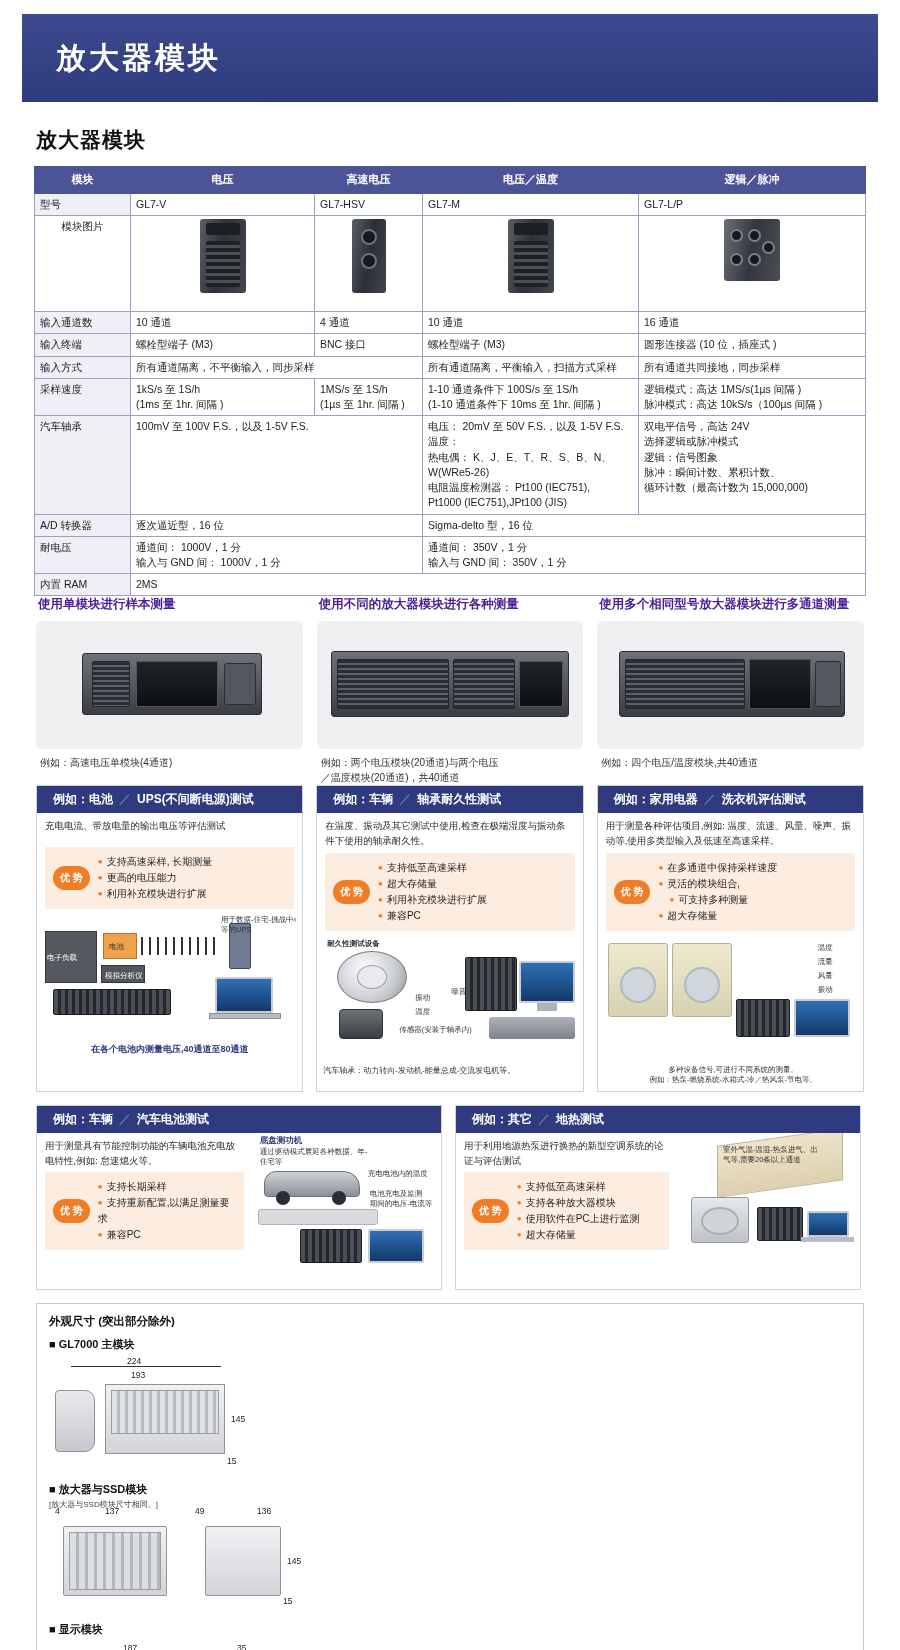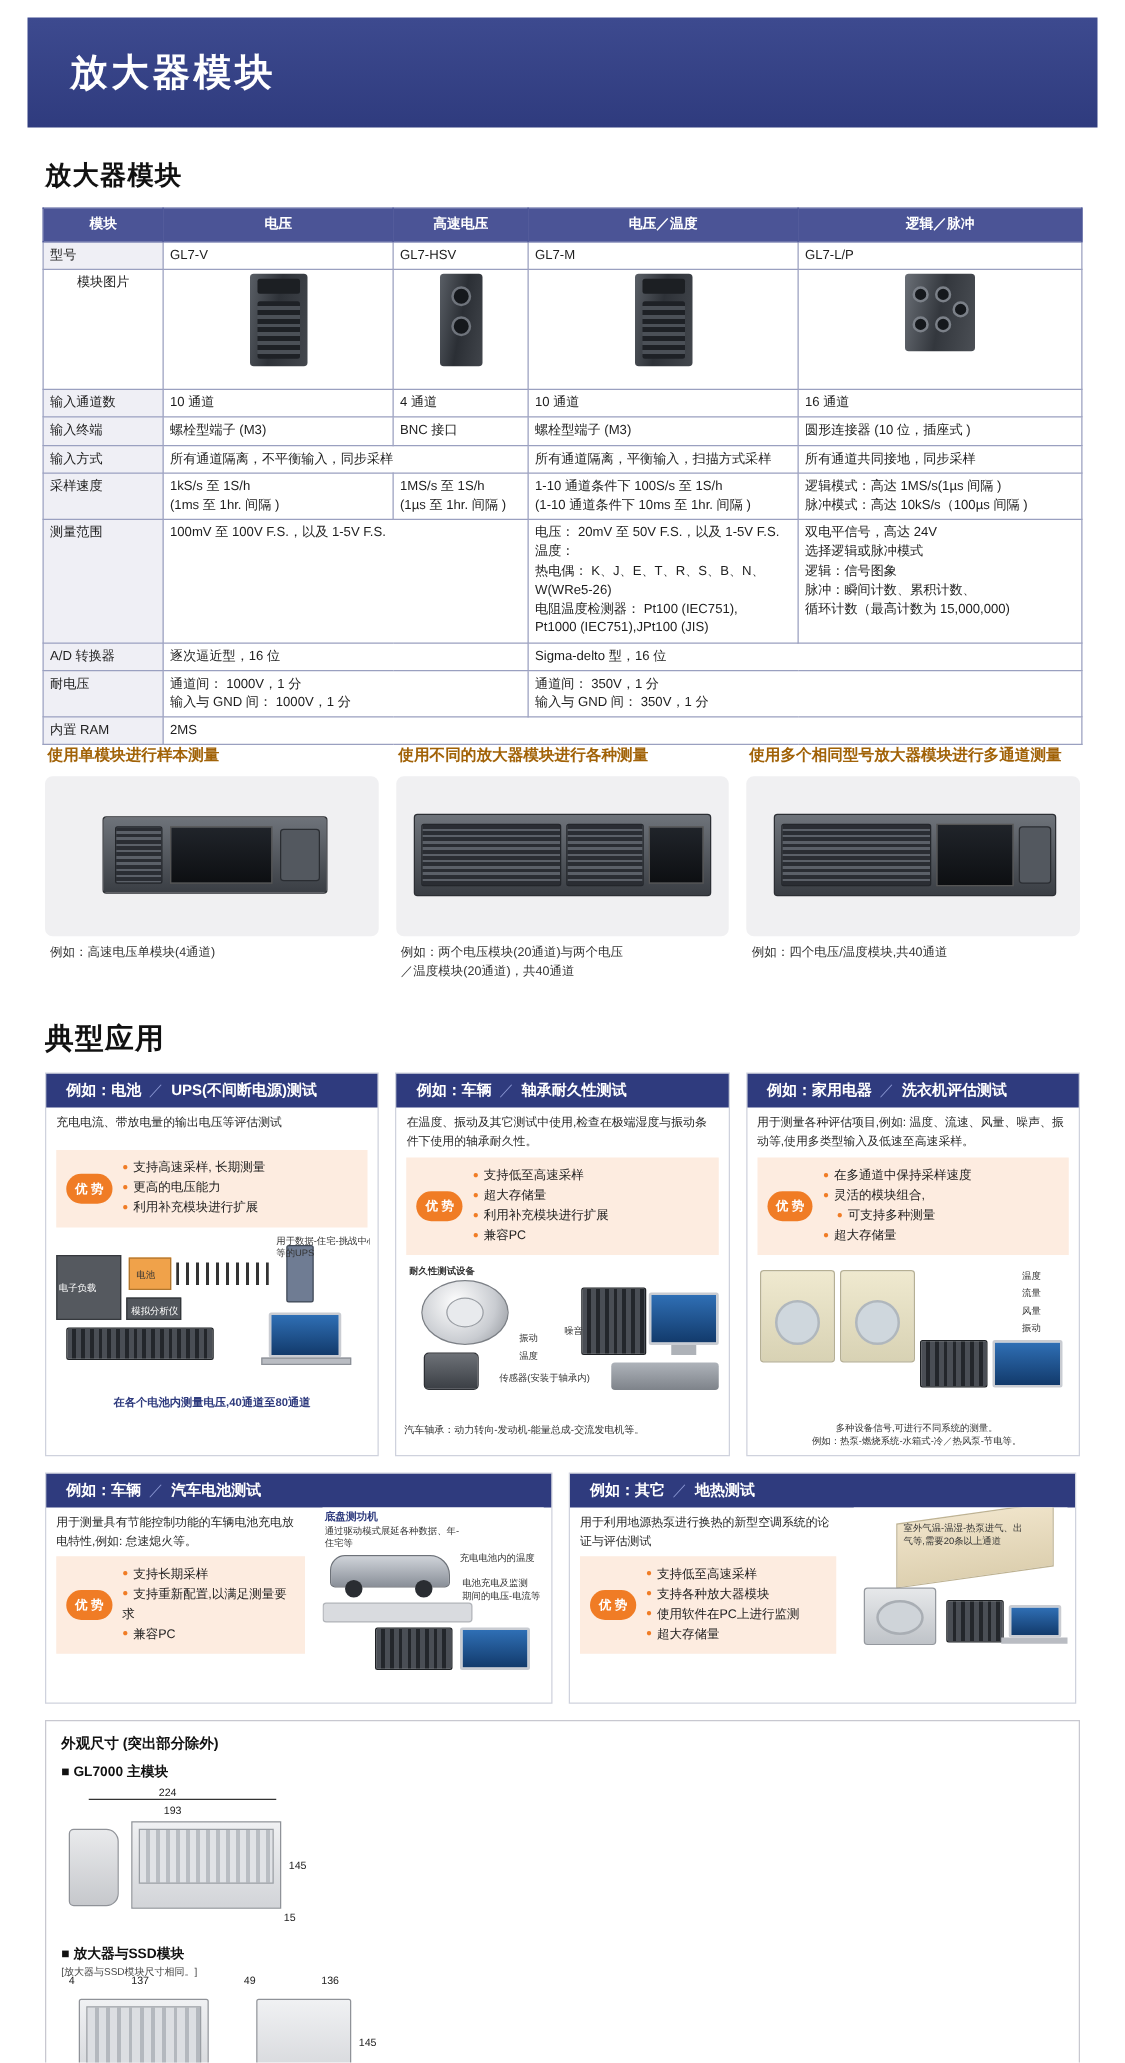--- a/index.html
+++ b/index.html
@@ -43,21 +43,21 @@
      repeating-linear-gradient(180deg,#1e2126 0 4px,#4b5057 4px 7px); border-radius:2px;}
   .dev-hsv { width:34px; height:74px; background:linear-gradient(100deg,#5a5f66,#2b2f35 50%,#41454b); border-radius:3px; }
   .dev-hsv .c1{position:absolute;top:10px;left:9px;width:16px;height:16px;border-radius:50%;background:#15181c;border:2px solid #6f747c;}
   .dev-hsv .c2{position:absolute;top:34px;left:9px;width:16px;height:16px;border-radius:50%;background:#15181c;border:2px solid #6f747c;}
   .dev-lp { width:56px; height:62px; background:linear-gradient(100deg,#6a6f76,#33373d 50%,#4b4f55); border-radius:3px; }
   .dev-lp .p{position:absolute;width:13px;height:13px;border-radius:50%;background:#15181c;border:2px solid #7b8088;}
 
   
   .combos { display:flex; gap:14px; justify-content:space-between; margin:0 14px; }
   .combo { width:268px; }
-  .combo h4 { color:#a16207; font-size:12.5px; font-weight:700; margin:0 0 8px 2px; }
+  .combo h4 { color:#4c1d95; font-size:12.5px; font-weight:700; margin:0 0 8px 2px; }
   .combo .panel { background:#f0f0f2; border-radius:6px; height:128px; position:relative; overflow:hidden; }
   .combo .cap { font-size:10px; color:#333; line-height:1.5; margin-top:6px; padding-left:4px; }
 
   .gl-unit{position:absolute;}
   .gl-body{background:linear-gradient(180deg,#6e737a,#3a3e44);border:1px solid #2c2f34;border-radius:3px;}
   .gl-screen{background:linear-gradient(180deg,#20242a,#0d0f12);border:1px solid #555;}
   .gl-slot{background:repeating-linear-gradient(180deg,#2a2d33 0 3px,#5b6068 3px 5px);border:1px solid #23262b;border-radius:2px;}
 
   
   .apps { margin:0 14px; }
@@ -169,21 +169,21 @@
         <td style="white-space:pre-line">1kS/s 至 1S/h
 (1ms 至 1hr. 间隔 )</td>
         <td style="white-space:pre-line">1MS/s 至 1S/h
 (1µs 至 1hr. 间隔 )</td>
         <td style="white-space:pre-line">1-10 通道条件下 100S/s 至 1S/h
 (1-10 通道条件下 10ms 至 1hr. 间隔 )</td>
         <td style="white-space:pre-line">逻辑模式：高达 1MS/s(1µs 间隔 )
 脉冲模式：高达 10kS/s（100µs 间隔 )</td>
       </tr>
       <tr>
-        <td class="lbl">测量范围</td>
+        <td class="lbl">汽车轴承</td>
         <td colspan="2">100mV 至 100V F.S.，以及 1-5V F.S.</td>
         <td style="white-space:pre-line">电压： 20mV 至 50V F.S.，以及 1-5V F.S.
 温度：
 热电偶： K、J、E、T、R、S、B、N、W(WRe5-26)
 电阻温度检测器： Pt100 (IEC751),
 Pt1000 (IEC751),JPt100 (JIS)</td>
         <td style="white-space:pre-line">双电平信号，高达 24V
 选择逻辑或脉冲模式
 逻辑：信号图象
 脉冲：瞬间计数、累积计数、
@@ -238,21 +238,20 @@
       <div class="panel">
         <div class="gl-unit gl-body" style="left:22px;top:30px;width:226px;height:66px;"></div>
         <div class="gl-unit gl-slot" style="left:28px;top:38px;width:120px;height:50px;"></div>
         <div class="gl-unit gl-screen" style="left:152px;top:38px;width:62px;height:50px;"></div>
         <div class="gl-unit" style="left:218px;top:40px;width:26px;height:46px;background:#53585f;border:1px solid #2a2d32;border-radius:3px;"></div>
       </div>
       <div class="cap">例如：四个电压/温度模块,共40通道</div>
     </div>
   </div>
 
-  <div class="sec-title big">典型应用</div>
 
   <div class="apps">
     <div class="app-row">
 
       <div class="app w3">
         <div class="app-head">
           <span>例如：电池</span>
           <span class="slash">／</span>
           <span>UPS(不间断电源)测试</span>
         </div>

